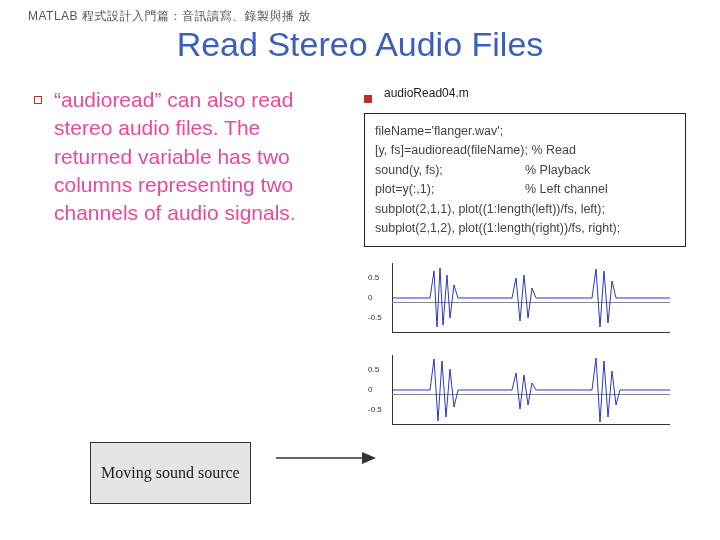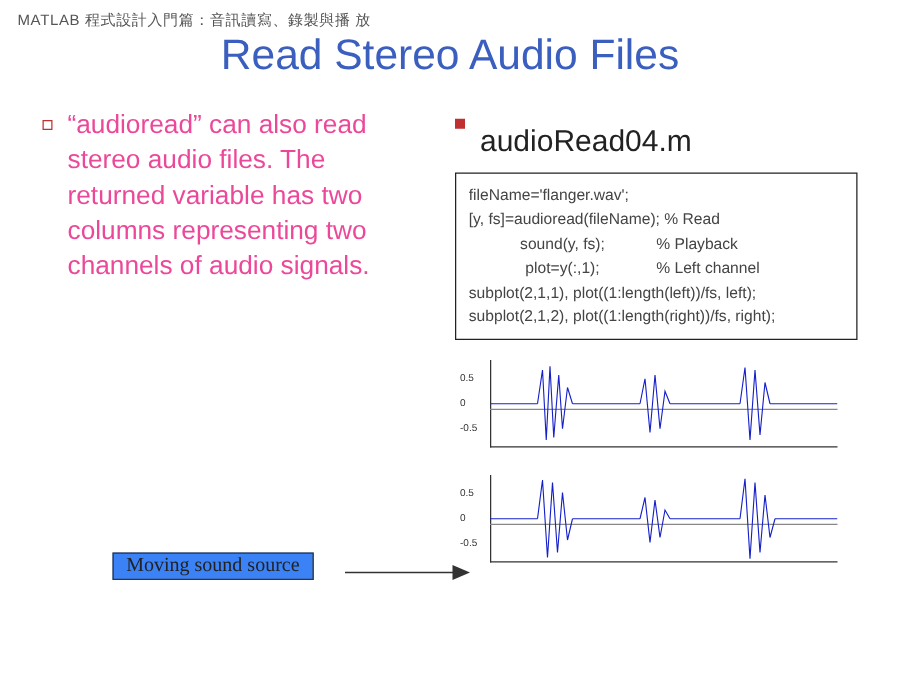--- a/index.html
+++ b/index.html
@@ -7,21 +7,21 @@
     width: 720px;
     height: 540px;
     background: #fff;
     font-family: "Microsoft JhengHei", "Tahoma", "Verdana", sans-serif;
     position: relative;
     overflow: hidden;
   }
   .breadcrumb {
     font-size: 12px;
     color: #555;
-    padding: 8px 14px 0 14px;
+    padding: 8px 14px 0 28px;
     letter-spacing: 0.5px;
   }
   .title {
     text-align: center;
     color: #3b5fbf;
     font-size: 34px;
     font-weight: 400;
     margin-bottom: 22px;
     font-family: "Tahoma", "Verdana", sans-serif;
   }
@@ -56,46 +56,45 @@
     flex: 0 0 auto;
     margin-top: 9px;
   }
   .body-text {
     font-size: 21px;
     color: #ec4899;
     line-height: 1.35;
     font-family: "Verdana", "Tahoma", sans-serif;
   }
   .file-label {
-    font-size: 24px;
+    font-size: 12px;
     color: #222;
     font-family: "Verdana", sans-serif;
-    margin-top: 14px;
   }
   .code-box {
     border: 1px solid #222;
     padding: 8px 10px;
     margin-top: 10px;
     font-size: 12.5px;
     color: #444;
     font-family: "Verdana", "Tahoma", sans-serif;
     line-height: 1.55;
     white-space: nowrap;
   }
   .code-line { display: flex; }
-  .code-cmd { display: inline-block; text-align: center; }
+  .code-cmd { display: inline-block; }
   .code-comment { display: inline-block; }
   .pad1 { min-width: 150px; }
   .callout {
     position: absolute;
     left: 90px;
     top: 442px;
     border: 1px solid #333;
-    background: #3b82f6;
-    padding: 0 10px;
+    background: #e5e5e5;
+    padding: 20px 10px;
     font-size: 16px;
     font-family: "Times New Roman", serif;
     color: #222;
     line-height: 1.25;
   }
   .callout-arrow {
     position: absolute;
     left: 276px;
     top: 448px;
     width: 100px;

